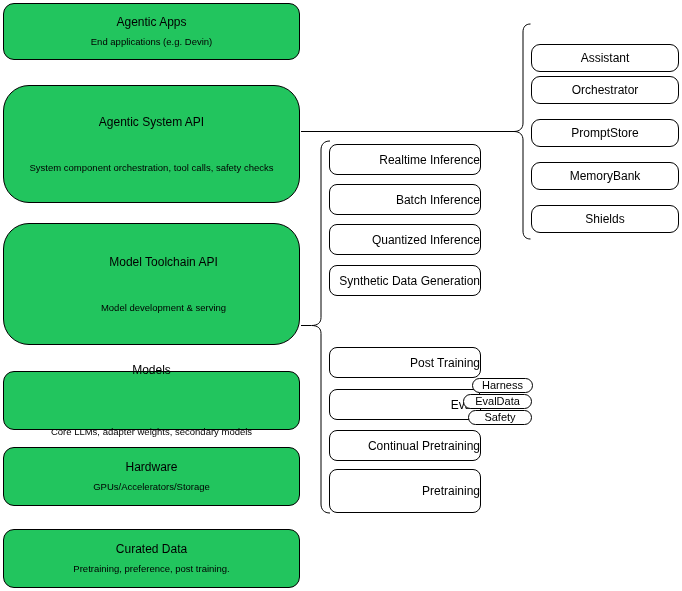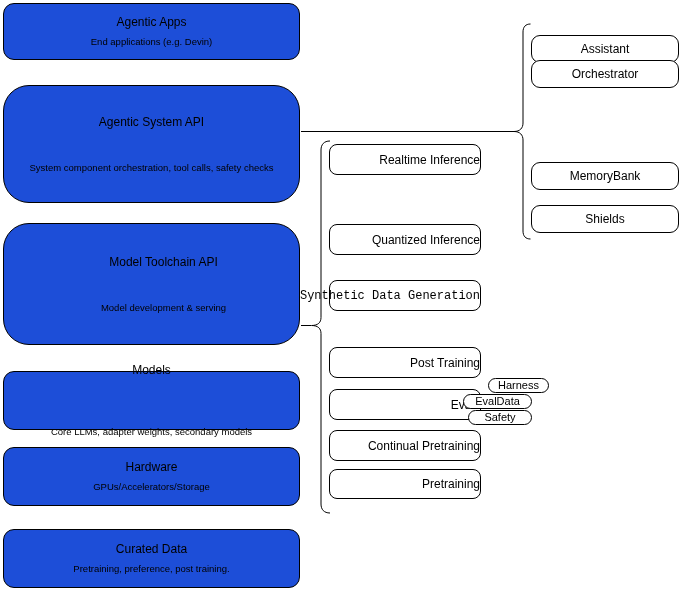--- a/index.html
+++ b/index.html
@@ -21,21 +21,21 @@
     left: 0;
     top: 0;
     pointer-events: none;
   }
   .lbox {
     position: absolute;
     left: 3px;
     width: 297px;
     box-sizing: border-box;
     border: 1px solid #000000;
-    background: #1d4ed8;
+    background: #22c55e;
     display: flex;
     flex-direction: column;
     align-items: center;
     justify-content: center;
     gap: 6px;
     text-align: center;
   }
   .lbox .ltitle {
     font-size: 12px;
     line-height: 15px;
@@ -135,54 +135,60 @@
   </div>
 
   <div class="lbox r11" style="top:529px;height:59px;">
     <div class="ltitle">Curated Data</div>
     <div class="lsub">Pretraining, preference, post training.</div>
   </div>
 
   <div class="mbox" style="top:144px;">
     <span>Realtime Inference</span>
   </div>
+  <div class="mbox" style="top:184px;">
+    <span>Batch Inference</span>
+  </div>
   <div class="mbox" style="top:224px;">
     <span>Quantized Inference</span>
   </div>
-  <div class="mbox" style="top:280px;font-family:Liberation Mono, monospace;">
+  <div class="mbox" style="top:265px;">
     <span>Synthetic Data Generation</span>
   </div>
   <div class="mbox" style="top:347px;">
     <span>Post Training</span>
   </div>
   <div class="mbox" style="top:389px;">
     <span>Evals</span>
   </div>
   <div class="mbox" style="top:430px;">
     <span>Continual Pretraining</span>
   </div>
-  <div class="mbox" style="top:469px;height:30px;">
+  <div class="mbox" style="top:469px;height:44px;">
     <span>Pretraining</span>
   </div>
 
-  <div class="oval" style="left:488px;top:378px;width:61px;">
+  <div class="oval" style="left:472px;top:378px;width:61px;">
     <span>Harness</span>
   </div>
   <div class="oval" style="left:463px;top:394px;width:69px;">
     <span>EvalData</span>
   </div>
   <div class="oval" style="left:468px;top:410px;width:64px;align-items:flex-end;">
     <span>Safety</span>
   </div>
 
-  <div class="rbox" style="top:35px;justify-content:center;">
+  <div class="rbox" style="top:44px;justify-content:center;">
     <span>Assistant</span>
   </div>
-  <div class="rbox" style="top:60px;">
+  <div class="rbox" style="top:76px;">
     <span>Orchestrator</span>
+  </div>
+  <div class="rbox" style="top:119px;">
+    <span>PromptStore</span>
   </div>
   <div class="rbox" style="top:162px;text-align:center;">
     <span>MemoryBank</span>
   </div>
   <div class="rbox" style="top:205px;">
     <span>Shields</span>
   </div>
 
 </div>
 

